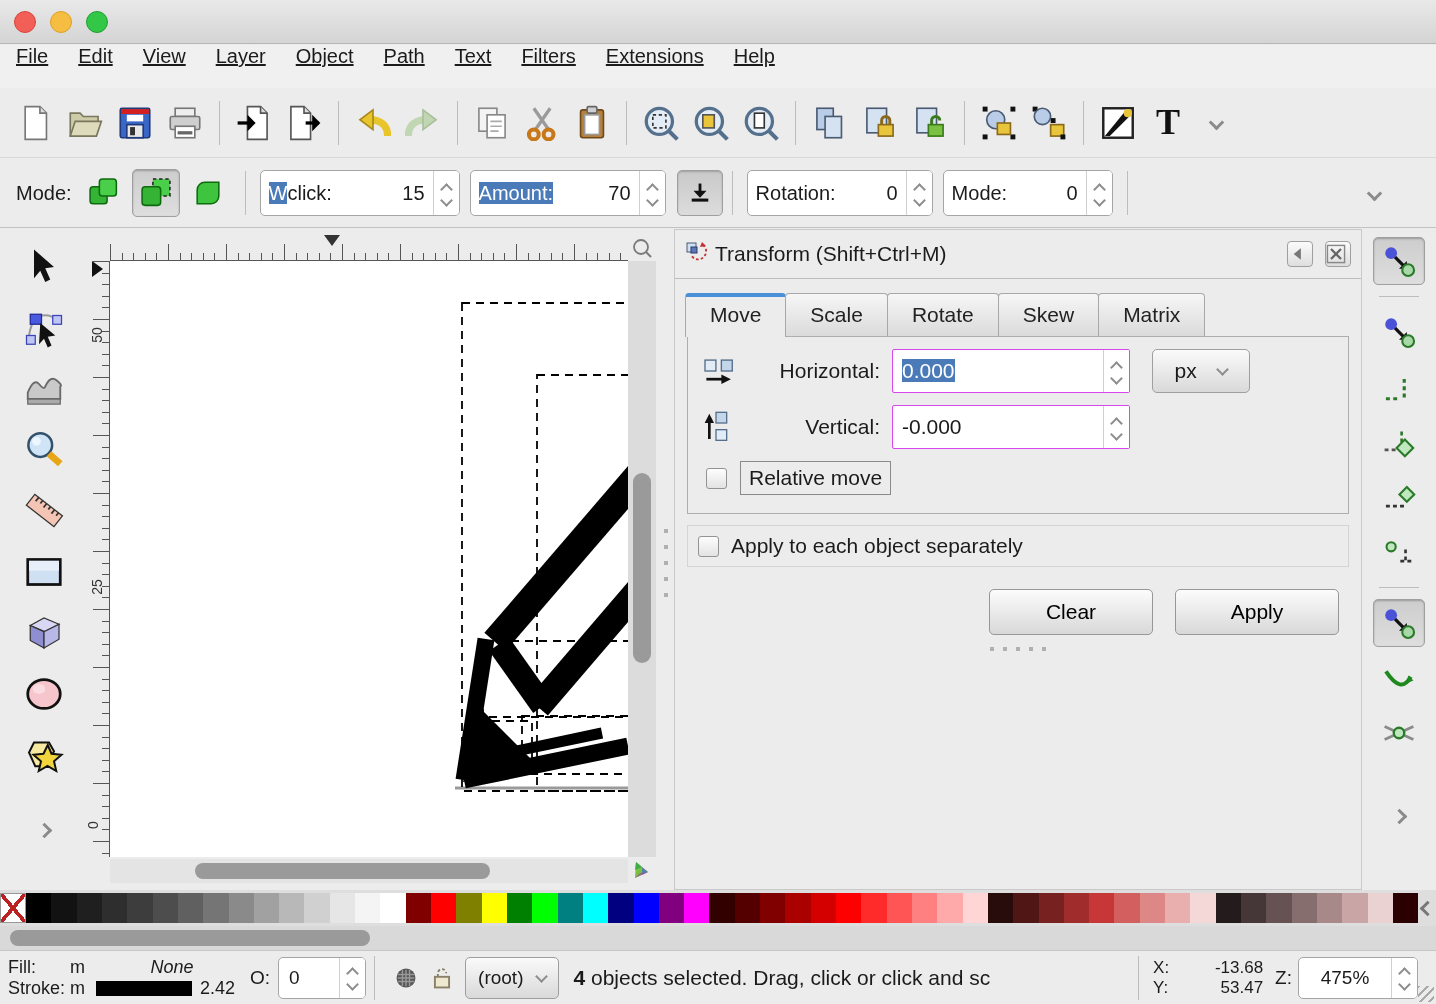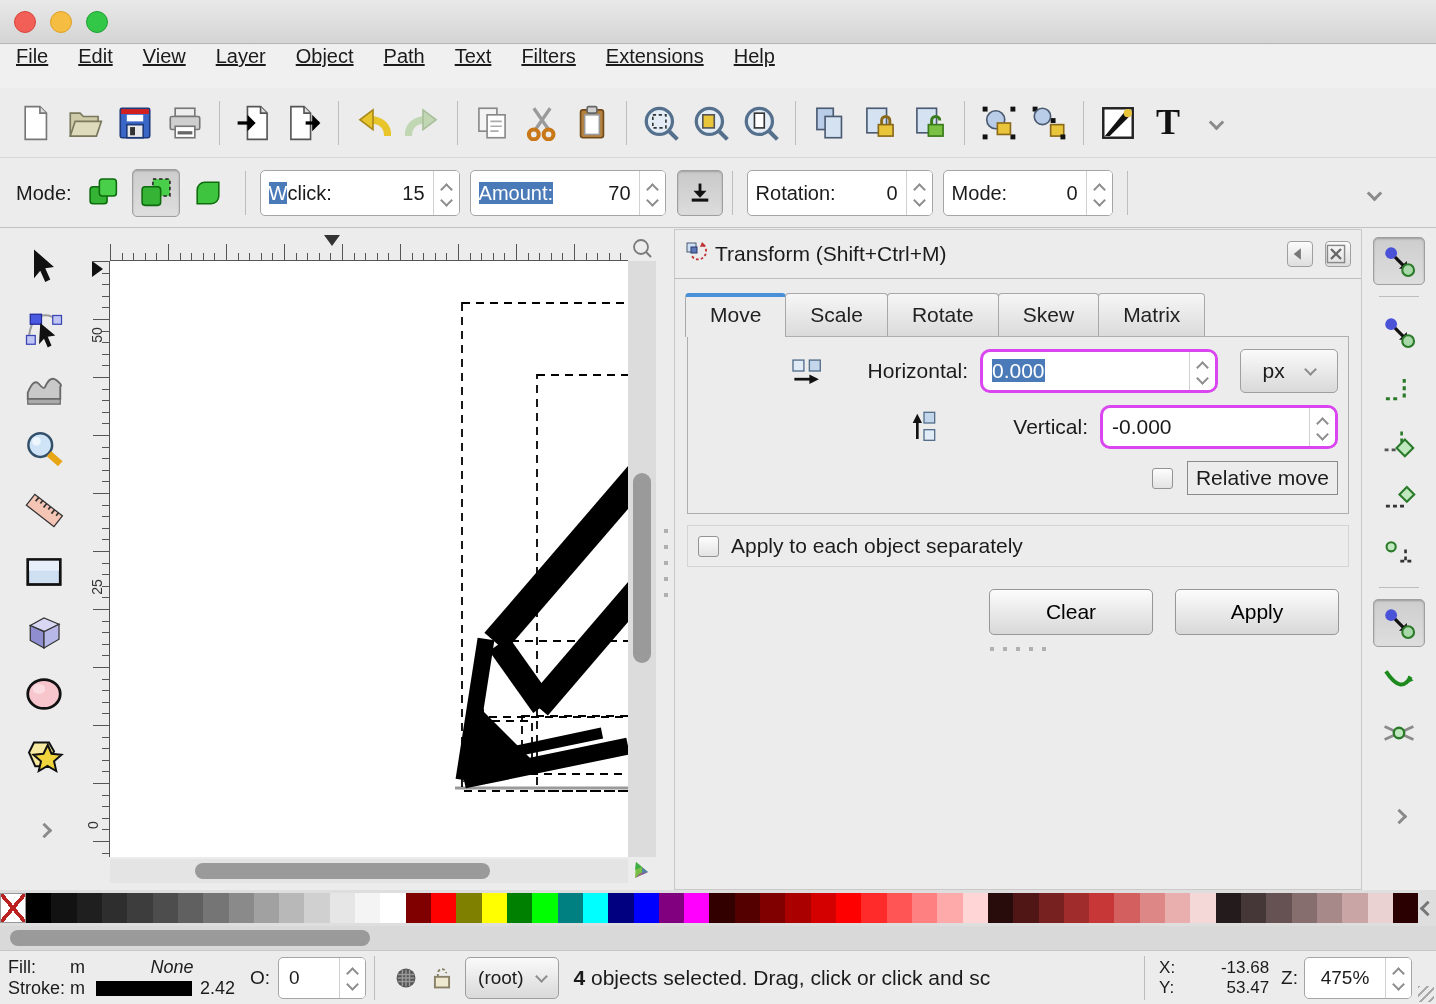--- a/index.html
+++ b/index.html
@@ -90,24 +90,24 @@
   #dlg-header { height:49px; border-bottom:1px solid #bdbdbd; display:flex; align-items:center; padding:0 10px; font-size:21px; }
   #dlg-header svg { width:26px; height:26px; margin-right:4px; }
   #dlg-header .sp { flex:1; }
   .hdr-btn { width:26px; height:26px; border:1px solid #9f9f9f; border-radius:4px; background:linear-gradient(#fbfbfb,#dedede);
     display:flex; align-items:center; justify-content:center; margin-left:12px; }
   #tabs { display:flex; padding:14px 0 0 10px; align-items:flex-end; }
   .tab { padding:9px 24px 10px; font-size:21px; border:1px solid #a8a8a8; border-bottom:none; background:linear-gradient(#f6f6f6,#dadada);
     margin-right:-1px; border-radius:4px 4px 0 0; color:#222; }
   .tab.active { background:#ececec; border-top:4px solid #4a90d9; padding-top:6px; position:relative; z-index:2; }
   #tabpane { margin:0 12px; border:1px solid #aeaeae; background:#ececec; padding:12px 10px 16px; position:relative; top:-1px; }
-  .formrow { display:flex; align-items:center; margin-bottom:12px;justify-content:flex-end; }
+  .formrow { display:flex; align-items:center; margin-bottom:12px; }
   .formrow .ric { width:44px; display:flex; justify-content:center; }
   .formrow .flabel { width:150px; text-align:right; font-size:21px; padding-right:12px; }
-  .entry { display:flex; align-items:center; width:238px; height:44px; background:#fff; border:3px solid #d946ef; border-radius:10px; overflow:hidden; }
+  .entry { display:flex; align-items:center; width:238px; height:44px; background:#fff; border:1px solid #d946ef; border-radius:2px; overflow:hidden; }
   .entry .etext { flex:1; padding-left:9px; font-size:21px; }
   .unitbtn { width:98px; height:44px; margin-left:22px; border:1px solid #9f9f9f; border-radius:5px;
     background:linear-gradient(#fafafa,#d9d9d9); display:flex; align-items:center; justify-content:space-evenly; font-size:21px; }
   .cb { width:21px; height:21px; border:1px solid #939393; border-radius:3px; background:linear-gradient(#fdfdfd,#e3e3e3); }
   .cb-label { font-size:21px; margin-left:12px; }
   .focus-box { border:1px solid #8a8a8a; padding:4px 8px; }
   #apply-each-row { display:flex; align-items:center; margin:10px 12px 0; border:1px solid #d4d4d4; padding:8px 10px; }
   #dlg-buttons { display:flex; justify-content:flex-end; gap:22px; padding:22px 22px 6px; }
   .pushbtn { width:164px; height:46px; border:1px solid #979797; border-radius:5px; background:linear-gradient(#fcfcfc,#d8d8d8);
     font-size:21px; display:flex; align-items:center; justify-content:center; font-family:inherit; }
@@ -825,21 +825,21 @@
     <div class="xyrow">
         <span>X:</span>
         <span class="xyv">-13.68</span>
       </div>
     <div class="xyrow">
         <span>Y:</span>
         <span class="xyv">53.47</span>
       </div>
   </div>
   <span style="margin:0 6px;">Z:</span>
-  <div class="minispin" style="width:108px; margin-right:24px;">
+  <div class="minispin" style="width:120px; margin-right:18px;">
     <span style="flex:1; text-align:center;">475%</span>
     <span class="spincol" style="height:100%">
         <i class="cv"></i>
         <i class="cv dn"></i>
       </span>
   </div>
   <div id="grip"></div>
 </div>
 
 </body></html>

